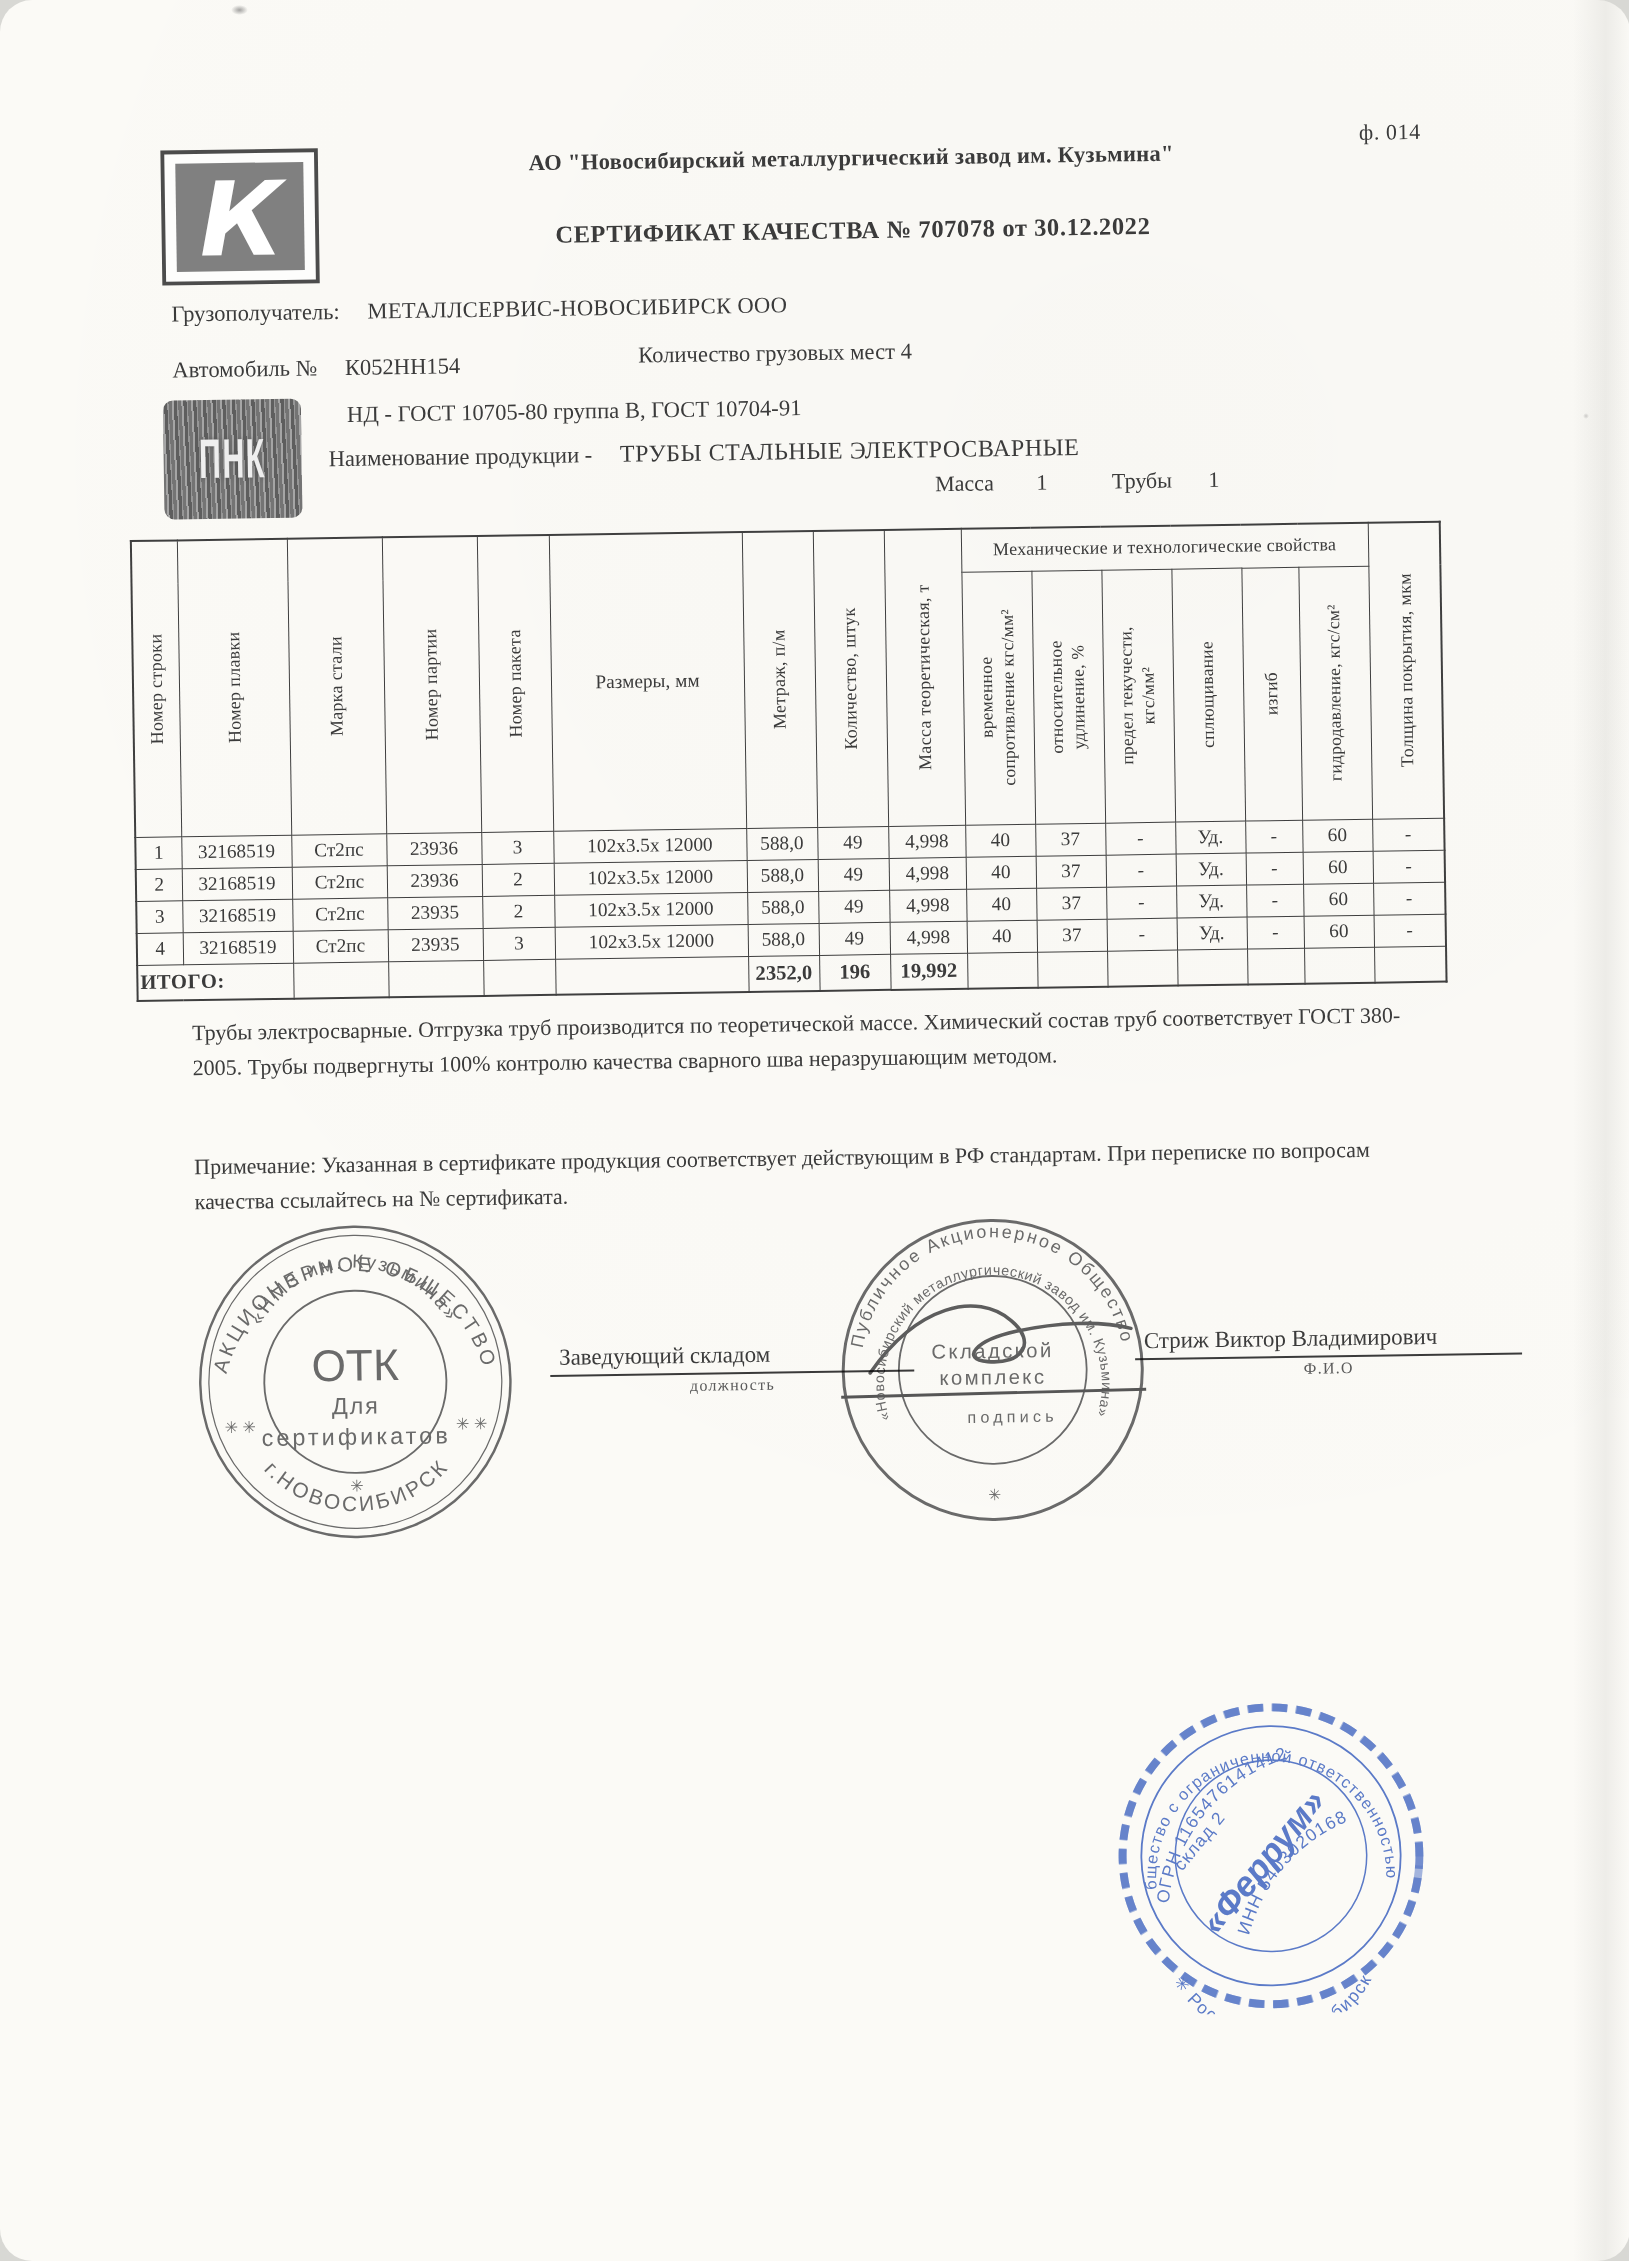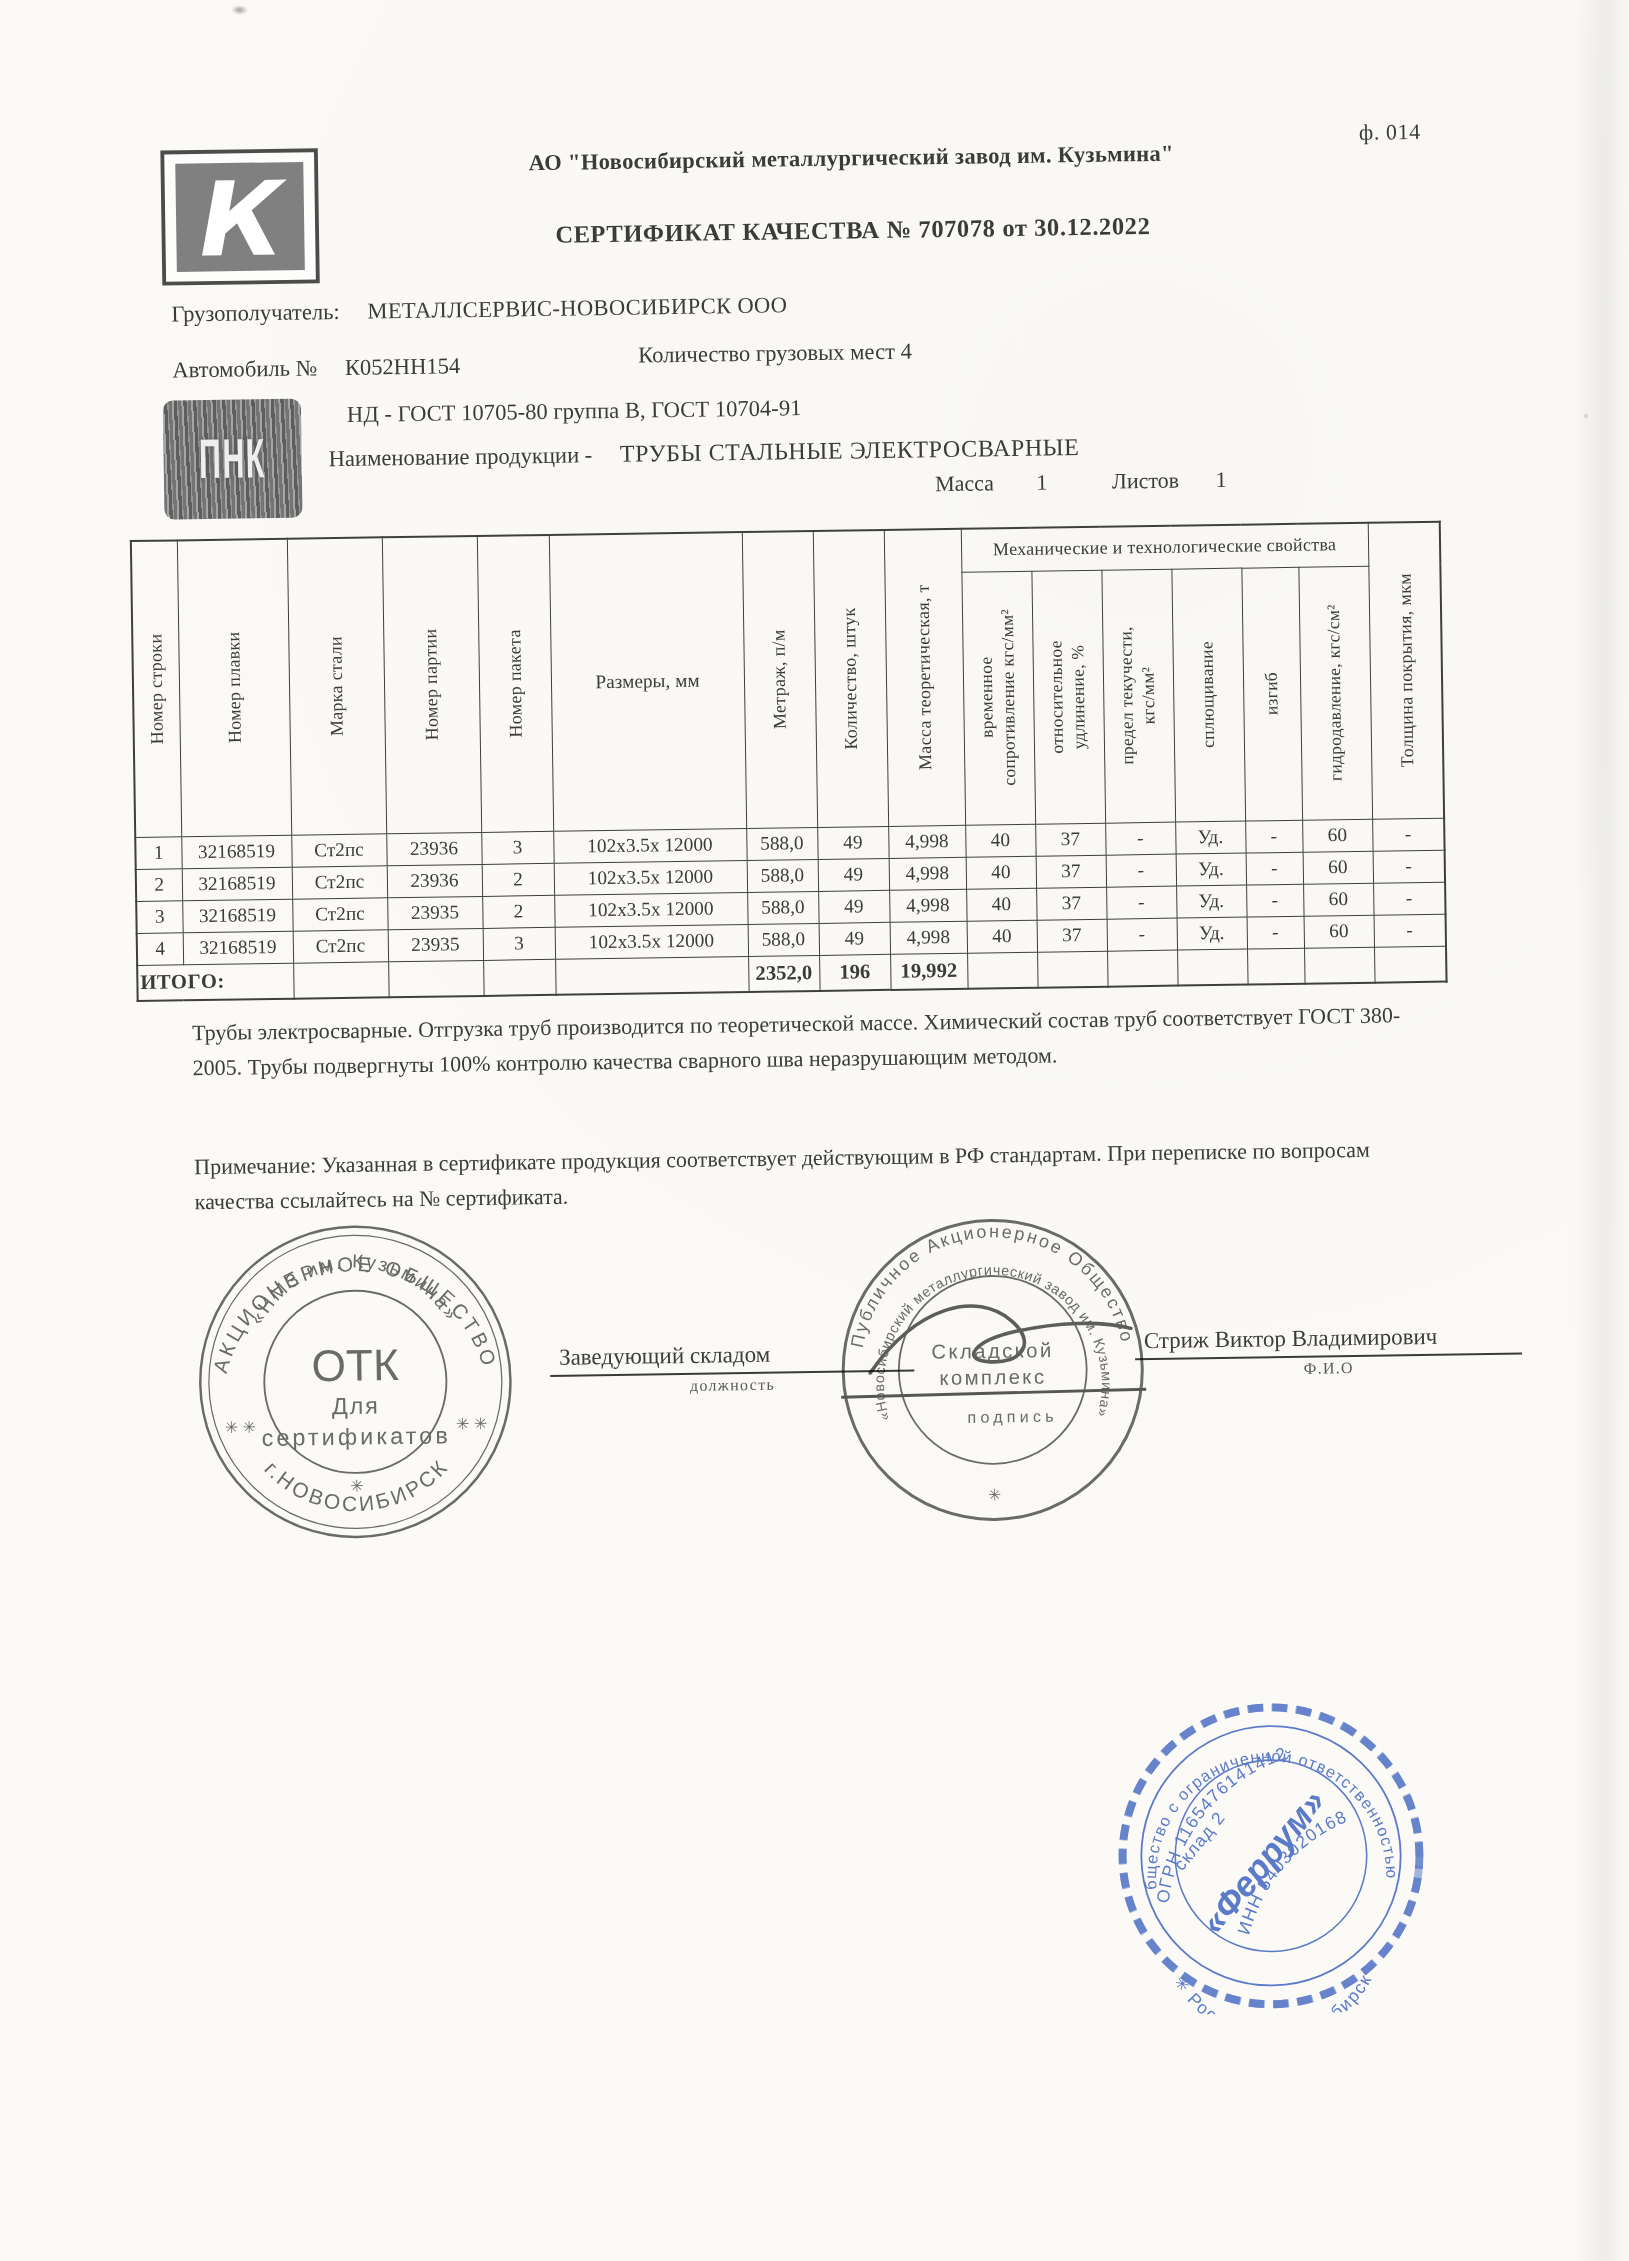--- a/index.html
+++ b/index.html
@@ -6,21 +6,21 @@
     --ink:#3b3b3b; --border:#3f3f3f; --stamp_gray:#5d5d5d; --stamp_blue:#4d6fc3; --paper:#fbfaf6;
   }
   *{box-sizing:border-box;}
   html,body{margin:0;padding:0;}
   body{background:#d8d8d4;}
   .page{
     position:relative; width:1630px; height:2261px; margin:0 auto;
     background:var(--paper);
     background-image:radial-gradient(circle at 70% 20%, rgba(0,0,0,0.012), transparent 60%),
                      linear-gradient(90deg, transparent 96.5%, rgba(120,120,115,0.10) 98.5%, transparent 100%);
-    font-family:"Liberation Serif", serif; color:var(--ink); overflow:hidden;
+    font-family:"Liberation Serif", serif; color:var(--ink); overflow:hidden;border-radius:32px;
   }
   .tilt{position:absolute; inset:0; transform:rotate(-0.85deg); transform-origin:50% 45%;}
   .abs{position:absolute;}
 
   .form-code{left:1372px; top:128px; font-size:22px; letter-spacing:0.6px;}
   .logo{left:172px; top:139px; width:160px; height:139px;}
   .company{left:406px; top:146px; width:916px; text-align:center; font-size:22.6px; font-weight:bold; letter-spacing:0.3px;}
   .cert-title{left:413px; top:217px; width:903px; text-align:center; font-size:24.5px; font-weight:bold; letter-spacing:0.6px;}
 
   .fline{font-size:22.6px; white-space:nowrap;}
@@ -123,21 +123,21 @@
       <span class="val caps">ТРУБЫ СТАЛЬНЫЕ ЭЛЕКТРОСВАРНЫЕ</span>
     </div>
 
     <div class="abs ink-stamp">
       <span>ПНК</span>
     </div>
 
     <div class="abs f-sheet">
       <span>Масса</span>
       <span class="s1">1</span>
-      <span class="s2">Листов</span>
+      <span class="s2">Трубы</span>
       <span class="s3">1</span>
     </div>
 
     <div class="abs tbl-wrap">
       <table class="cert">
         <colgroup>
           <col style="width:46px">
             <col style="width:110px">
             <col style="width:95px">
             <col style="width:95px">

